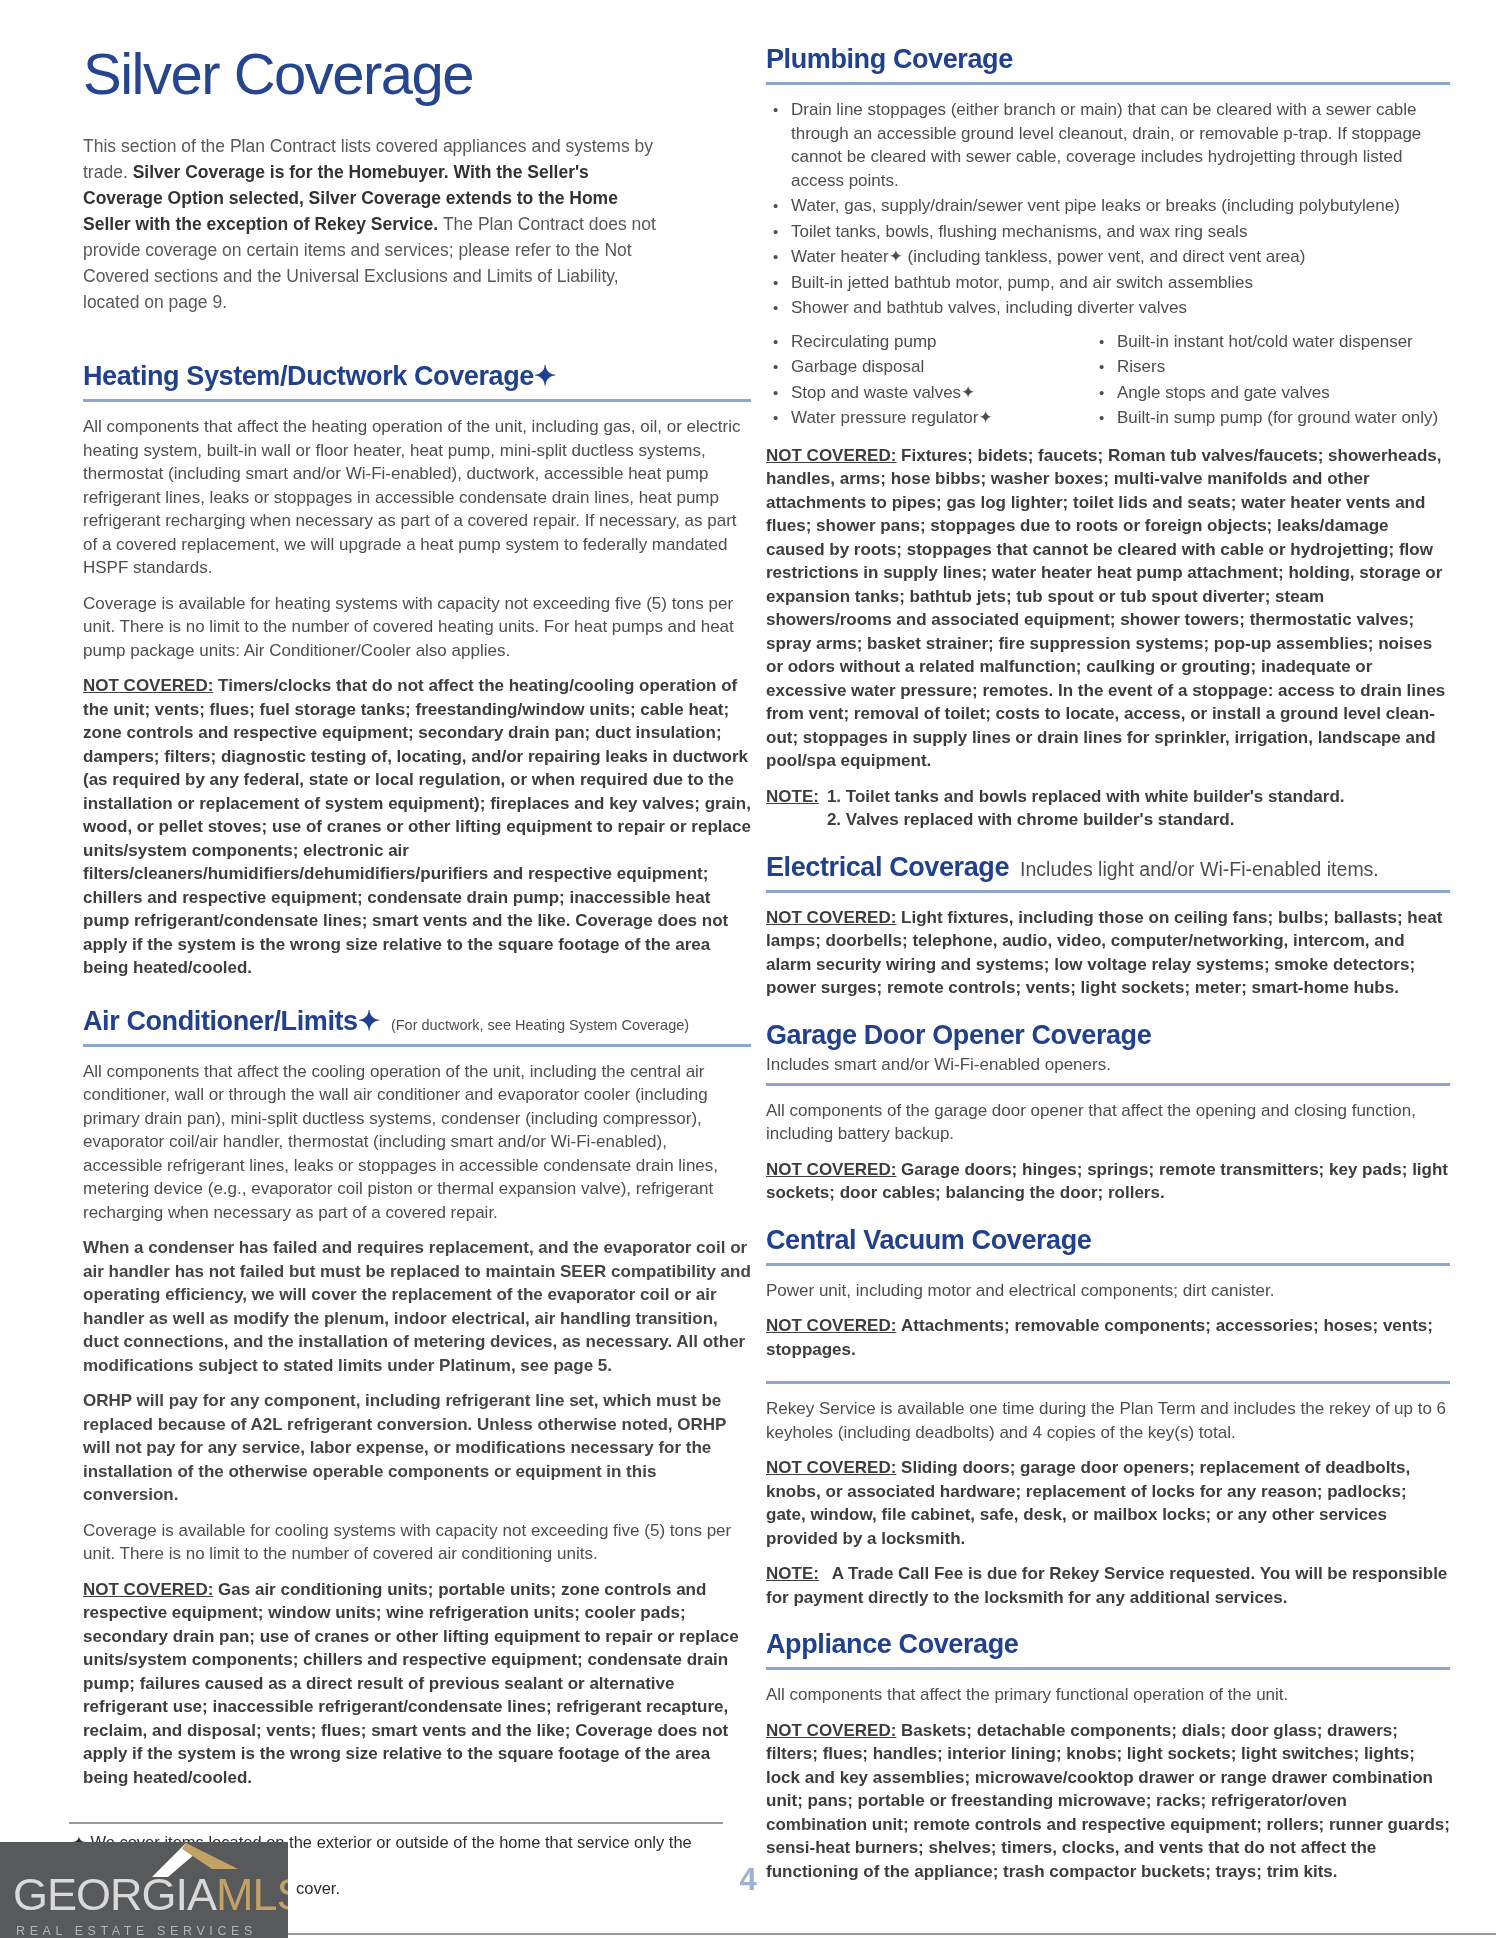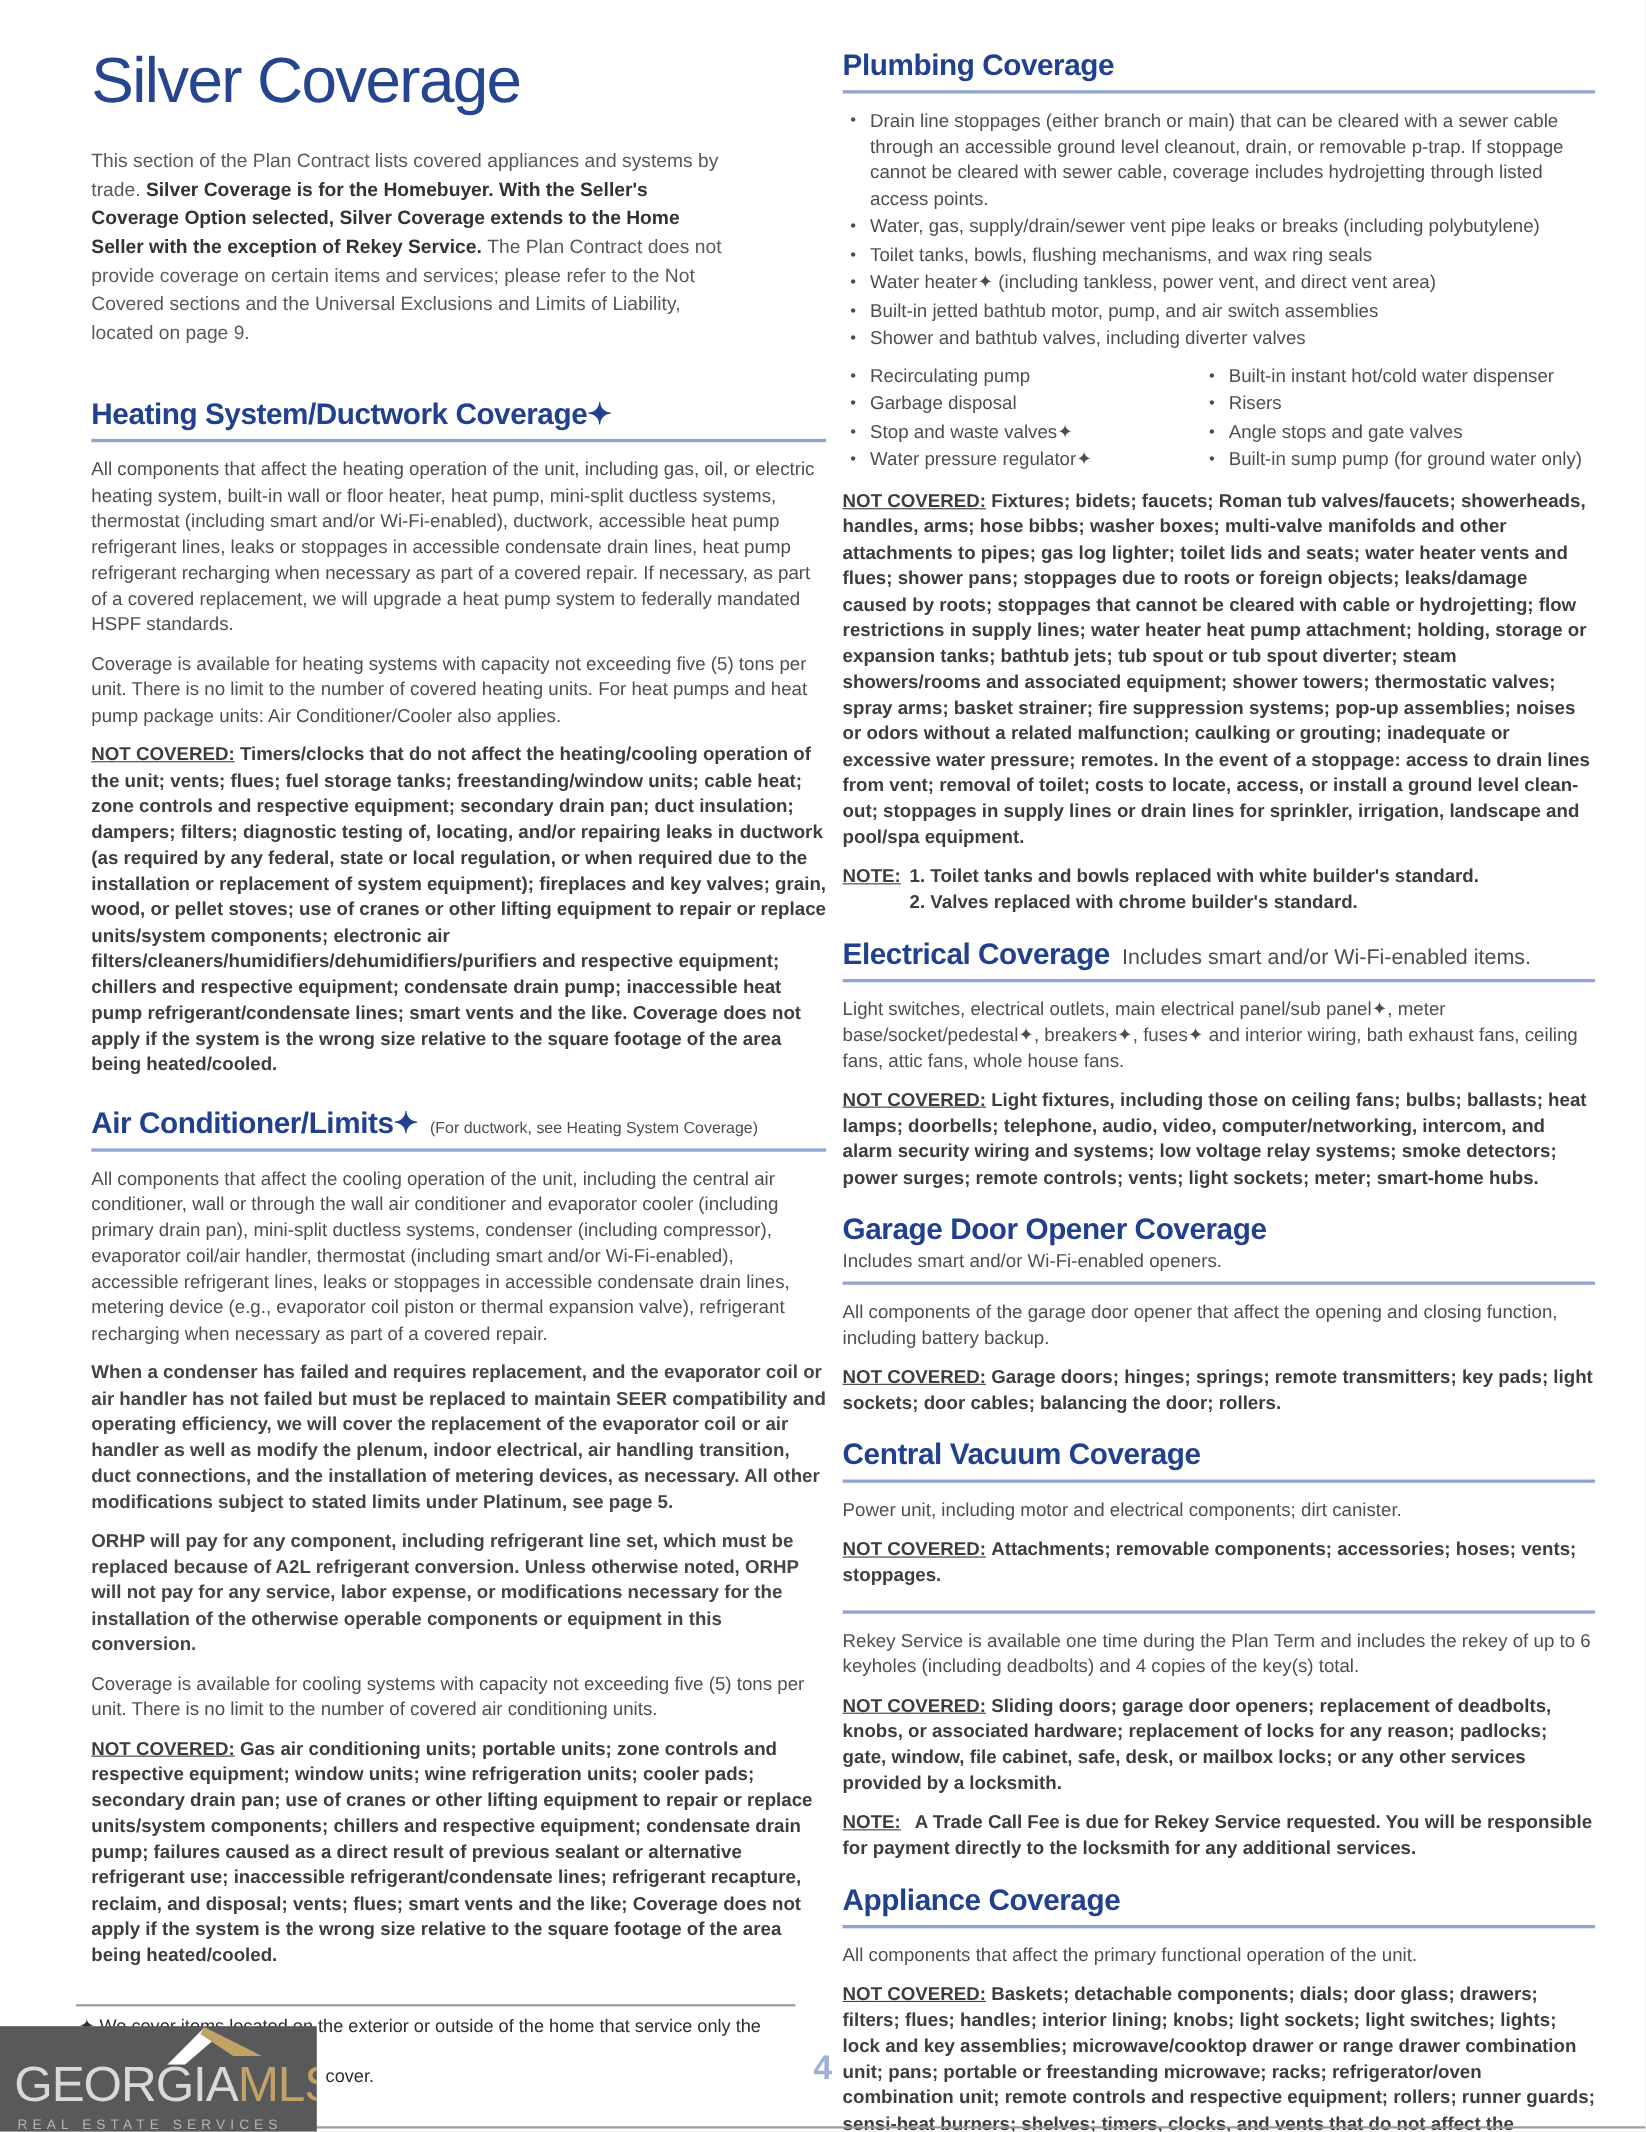--- a/index.html
+++ b/index.html
@@ -141,24 +141,23 @@
         <div class="note-lines">
           <div>1. Toilet tanks and bowls replaced with white builder's standard.</div>
           <div>2. Valves replaced with chrome builder's standard.</div>
         </div>
       </div>
     </section>
 
     <section class="sec-block">
       <div class="h-row">
         <h2 class="sec">Electrical Coverage</h2>
-        <span class="h-sub">Includes smart and/or Wi-Fi-enabled items.</span>
-      </div>
-      <div class="rule"></div>
-      <p class="body">Light switches, electrical outlets, main electrical panel/sub panel✦, meter base/socket/pedestal✦, breakers✦, fuses✦ and interior wiring, bath exhaust fans, ceiling fans, attic fans, whole house fans.</p>
+        <span class="h-sub">Includes light and/or Wi-Fi-enabled items.</span>
+      </div>
+      <div class="rule"></div>
       <p class="body"><span class="nc-label">NOT COVERED:</span> <span class="nc-text">Light fixtures, including those on ceiling fans; bulbs; ballasts; heat lamps; doorbells; telephone, audio, video, computer/networking, intercom, and alarm security wiring and systems; low voltage relay systems; smoke detectors; power surges; remote controls; vents; light sockets; meter; smart-home hubs.</span></p>
     </section>
 
     <section class="sec-block">
       <h2 class="sec">Garage Door Opener Coverage</h2>
       <p class="sub-line">Includes smart and/or Wi-Fi-enabled openers.</p>
       <div class="rule"></div>
       <p class="body">All components of the garage door opener that affect the opening and closing function, including battery backup.</p>
       <p class="body"><span class="nc-label">NOT COVERED:</span> <span class="nc-text">Garage doors; hinges; springs; remote transmitters; key pads; light sockets; door cables; balancing the door; rollers.</span></p>
     </section>

